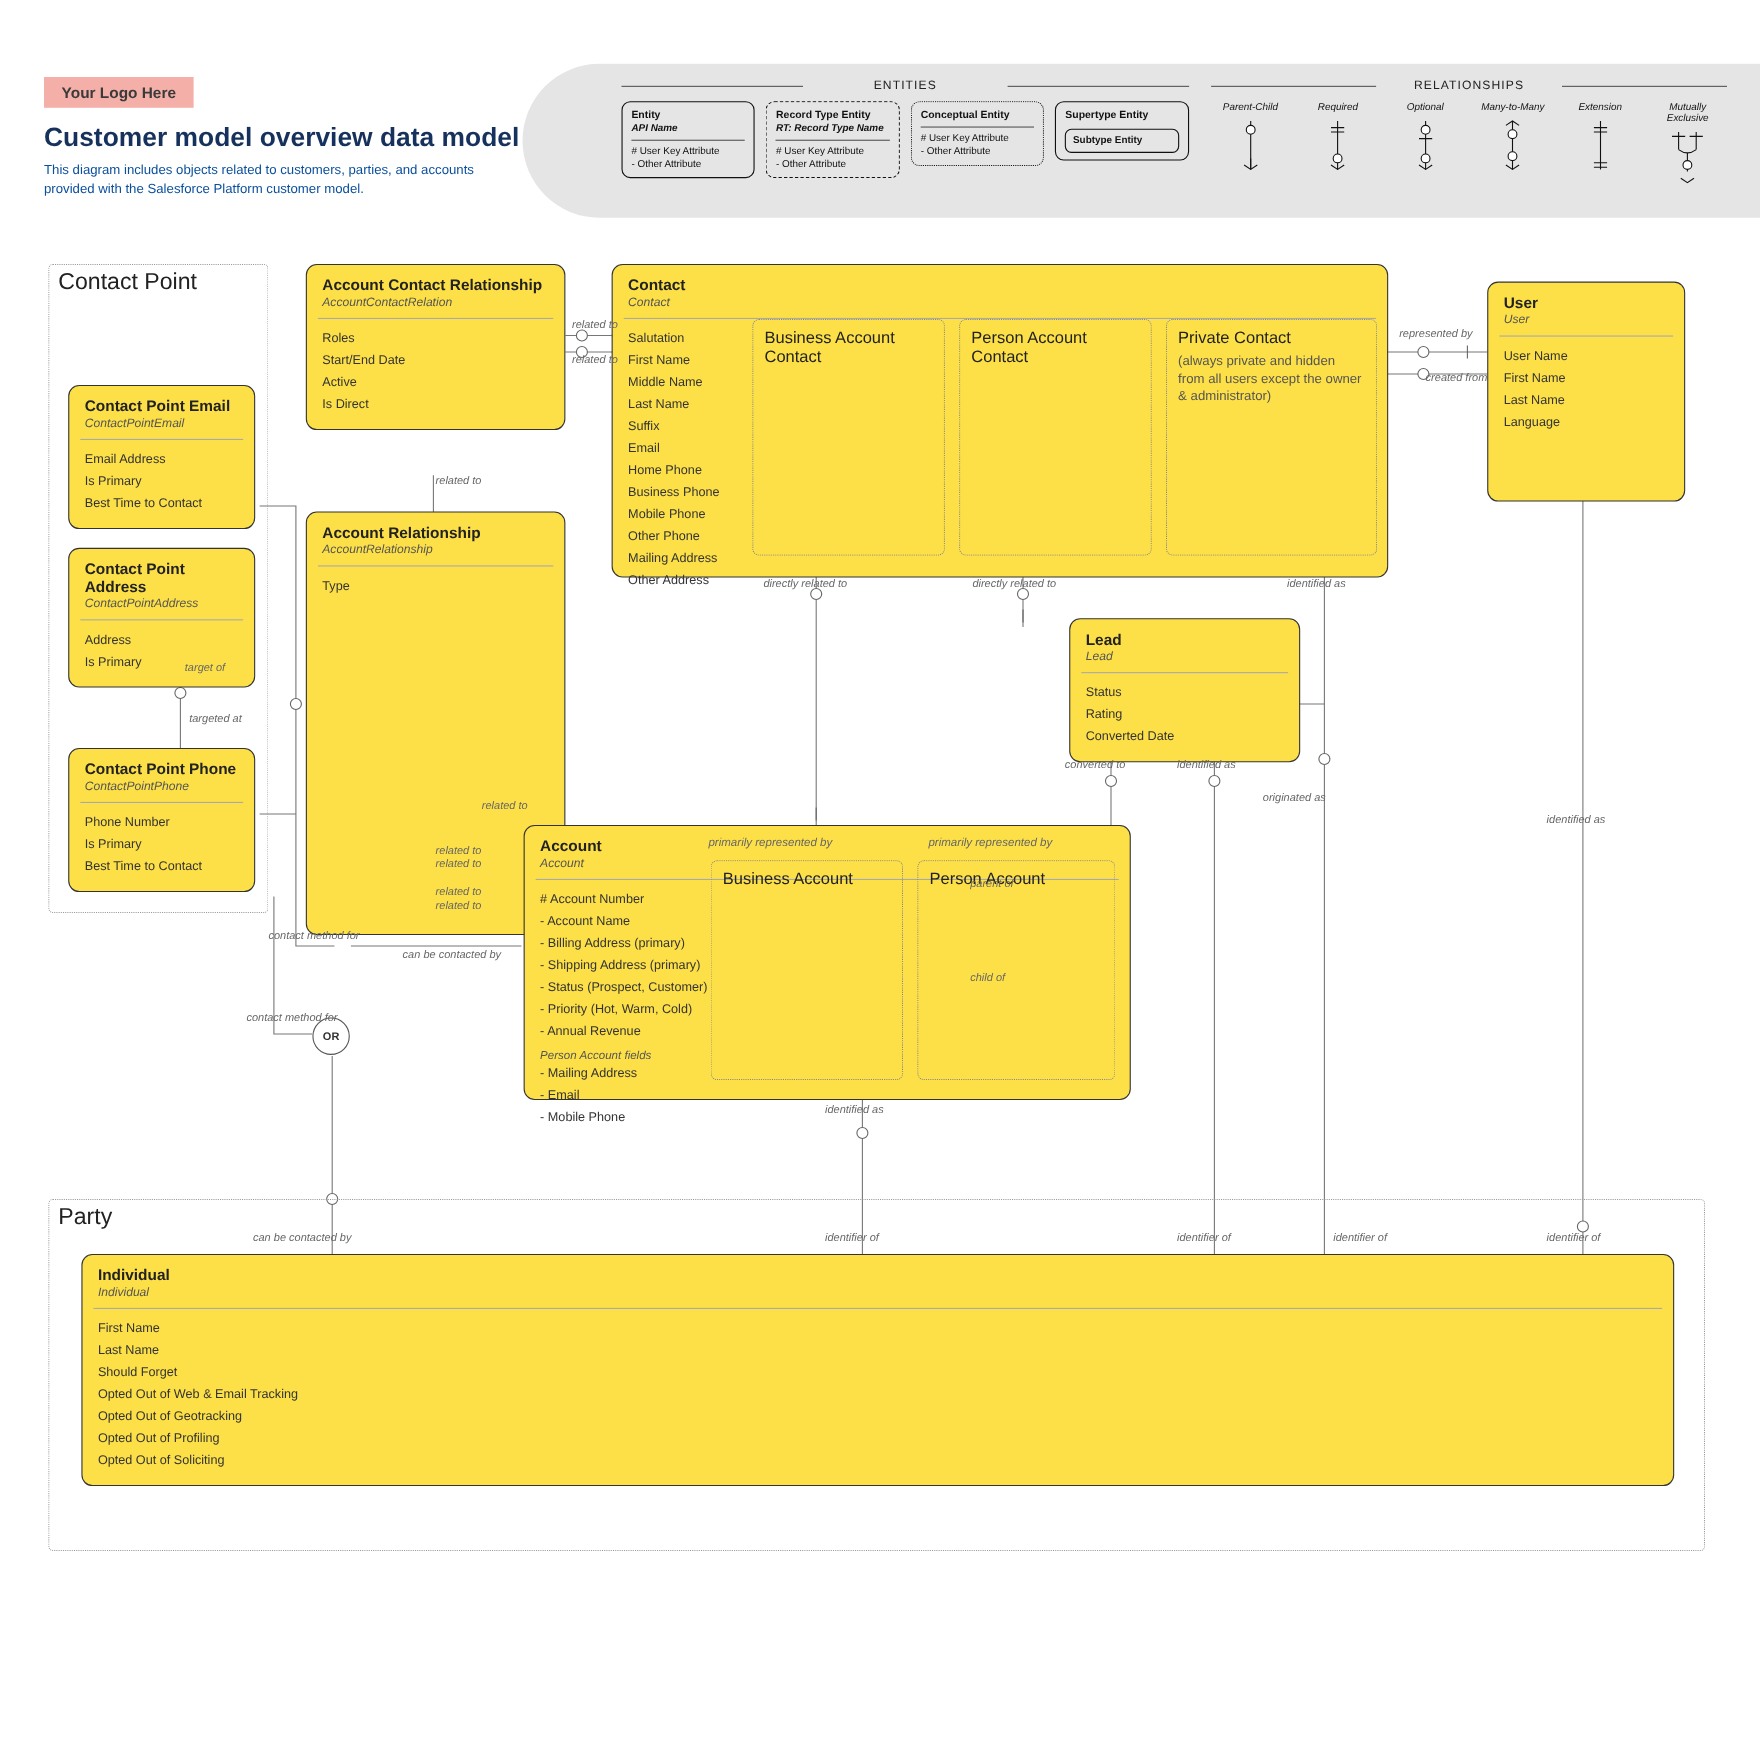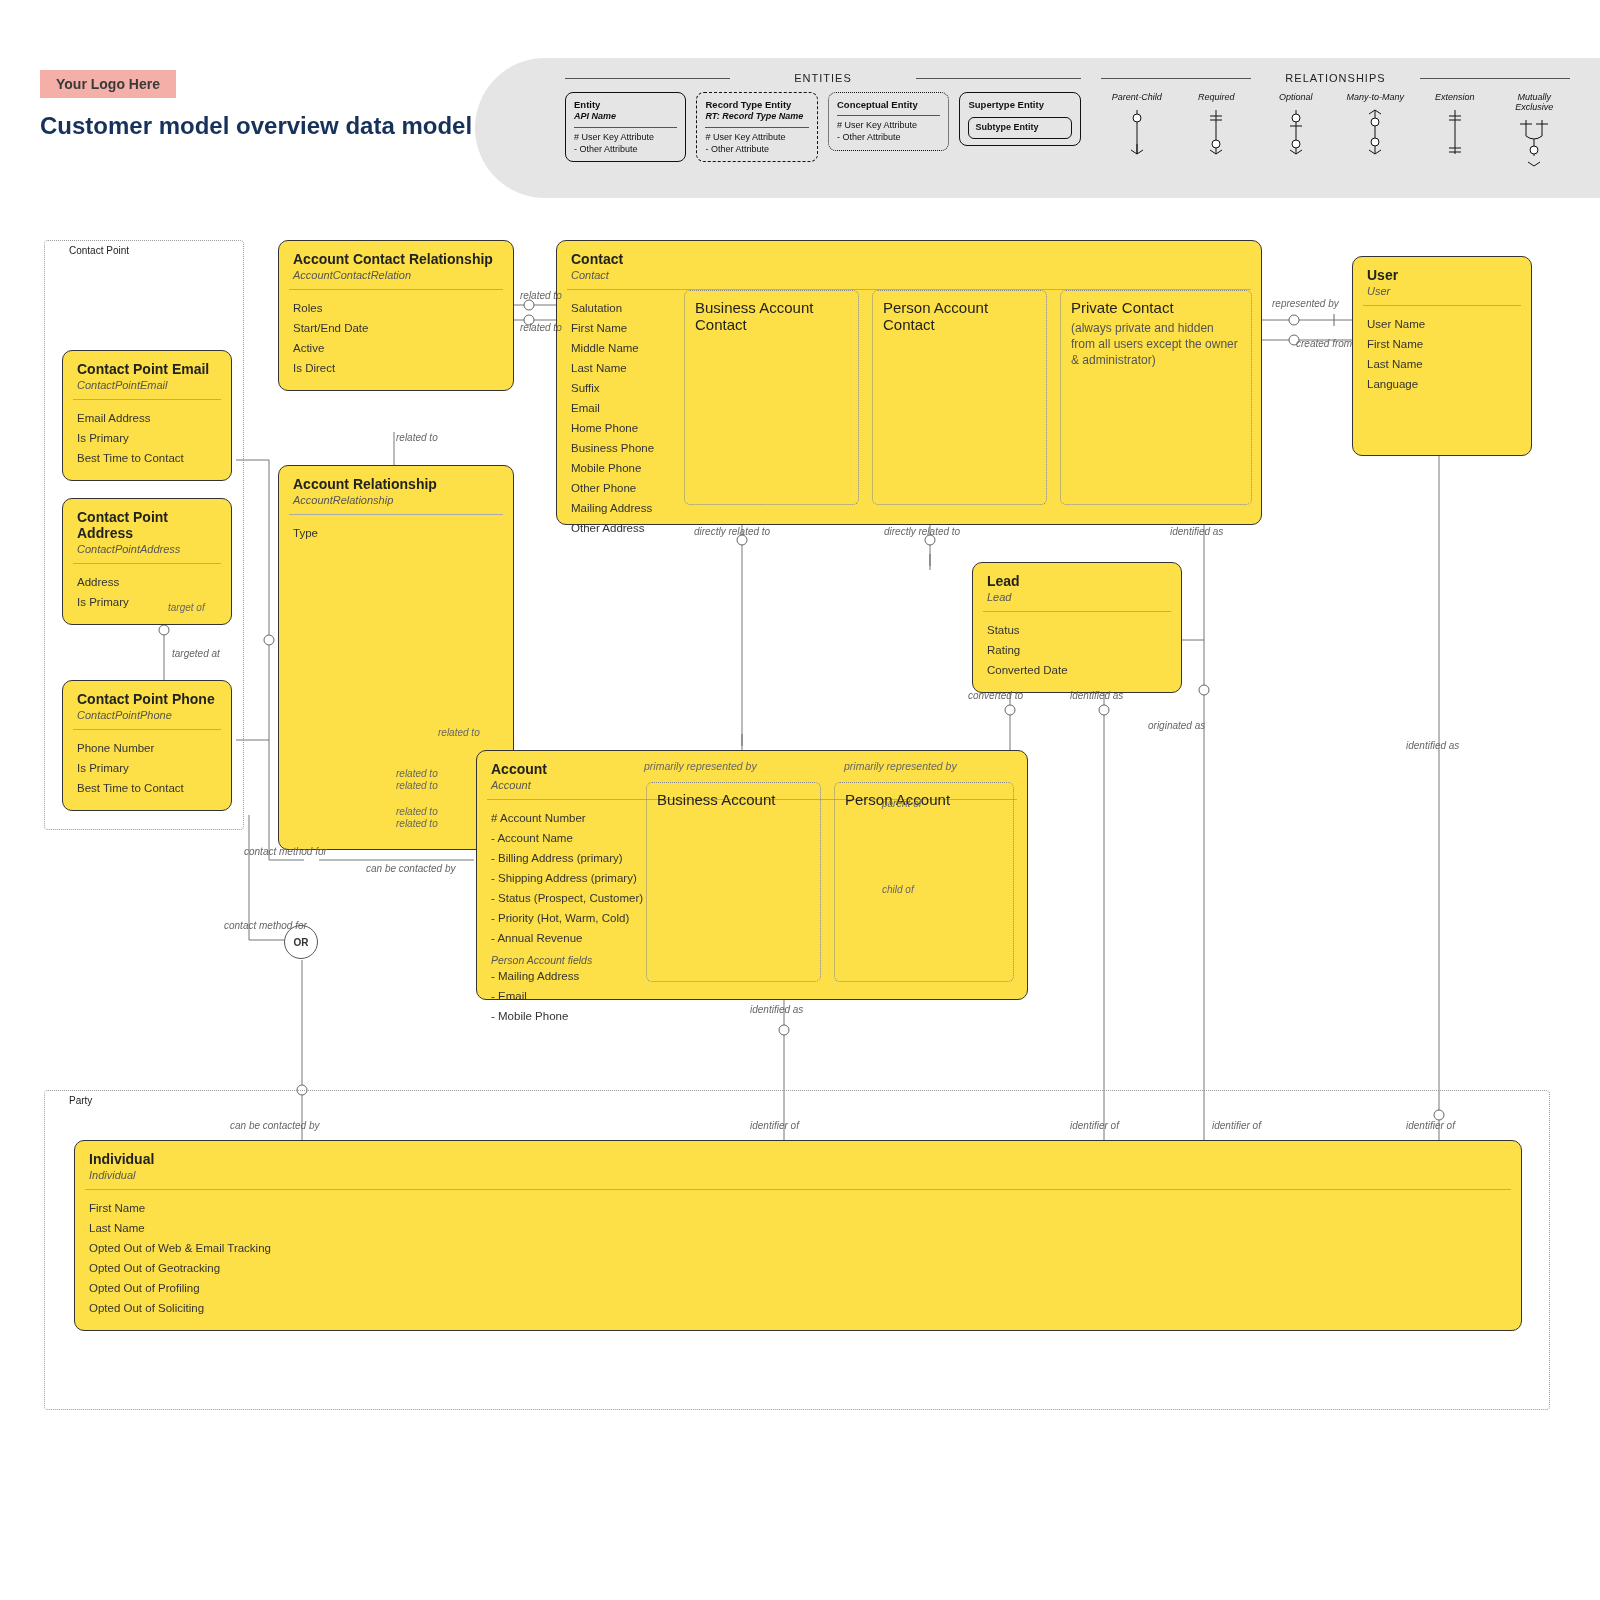--- a/index.html
+++ b/index.html
@@ -43,21 +43,21 @@
   .ent-sub{border:1.5px solid #111;border-radius:6px;padding:4px 6px;margin-top:6px;font-size:9px;font-weight:700;}
   .rel-row{display:flex;gap:8px;justify-content:space-between;flex:1;}
   .rel-item{flex:1;text-align:center;font-size:9px;font-style:italic;color:#111;}
   .rel-item svg{display:block;margin:4px auto 0;}
 
   
   .canvas{position:absolute;left:44px;top:240px;width:1512px;height:1280px;}
   .canvas svg.wires{position:absolute;inset:0;width:100%;height:100%;pointer-events:none;}
 
   .group{position:absolute;border:1px dotted var(--dotted);border-radius:4px;}
-  .group > .g-title{position:absolute;left:24px;top:4px;font-size:10px;color:#222;}
+  .group > .g-title{position:absolute;left:8px;top:4px;font-size:21px;color:#222;}
 
   .entity{
     position:absolute;border:1.3px solid #333;border-radius:10px;background:#fde047;
     padding:10px 14px 12px;font-size:12px;color:#222;
   }
   .entity .name{font-size:14px;font-weight:700;}
   .entity .api{font-size:11px;font-style:italic;color:#555;margin-top:2px;}
   .entity hr{border:none;border-top:1px solid #aaa;margin:8px -4px;}
   .entity .attr{font-size:11.5px;color:#333;padding:4px 0;}
   .entity .note{font-size:10.5px;font-style:italic;color:#555;}
@@ -78,20 +78,21 @@
   .sect-label{position:absolute;font-size:10.5px;font-style:italic;color:#666;}
 </style>
 </head>
 <body>
 
 <div class="page">
 
   <div class="pad">
     <span class="logo">Your Logo Here</span>
     <h1 class="title">Customer model overview data model</h1>
+    <div class="subtitle">This diagram includes objects related to customers, parties, and accounts provided with the Salesforce Platform customer model.</div>
   </div>
 
   <div class="legend">
     <div class="legend-col" style="flex:1.1">
       <div class="legend-head">ENTITIES</div>
       <div class="legend-row">
         <div class="ent-box ent-solid">
           <div class="t">Entity</div>
           <div class="t2">API Name</div>
           <hr>
@@ -403,20 +404,21 @@
       <div class="g-title">Party</div>
     </div>
 
     <div class="entity" style="left:30px;top:900px;width:1448px">
       <div class="name">Individual</div>
       <div class="api">Individual</div>
       <hr>
       <div id="individual-attrs">
           <div class="attr">First Name</div>
           <div class="attr">Last Name</div>
+          <div class="attr">Should Forget</div>
           <div class="attr">Opted Out of Web &amp; Email Tracking</div>
           <div class="attr">Opted Out of Geotracking</div>
           <div class="attr">Opted Out of Profiling</div>
           <div class="attr">Opted Out of Soliciting</div>
         </div>
     </div>
 
     <div class="edge-label" style="left:476px;top:50px">related to</div>
     <div class="edge-label" style="left:476px;top:82px">related to</div>
     <div class="edge-label" style="left:352px;top:192px">related to</div>

